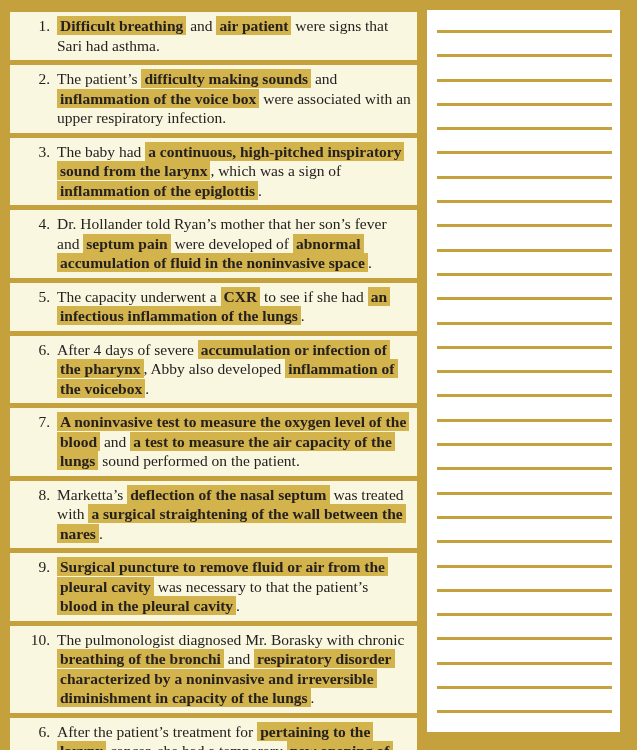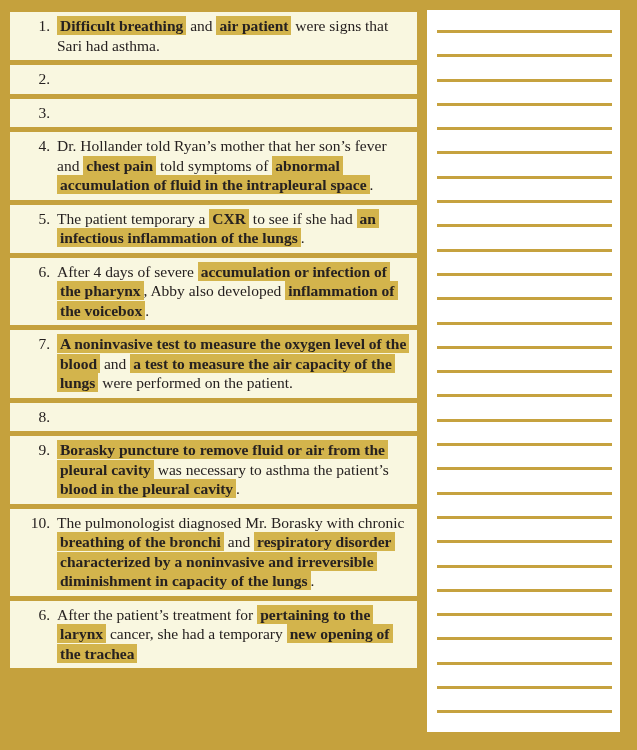--- a/index.html
+++ b/index.html
@@ -73,46 +73,49 @@
 <body>
 
 <div class="page">
   <div class="questions" id="questions">
       <div class="q">
         <div class="num">1.</div>
         <div class="txt"><span class="hl">Difficult breathing</span><span class="plain"> and </span><span class="hl">air patient</span><span class="plain"> were signs that Sari had asthma.</span></div>
       </div>
       <div class="q">
         <div class="num">2.</div>
+        <div class="txt"><span class="plain">The patient’s </span><span class="hl">difficulty making sounds</span><span class="plain"> and </span><span class="hl">inflammation of the voice box</span><span class="plain"> were associated with an upper respiratory infection.</span></div>
       </div>
       <div class="q">
         <div class="num">3.</div>
+        <div class="txt"><span class="plain">The baby had </span><span class="hl">a continuous, high-pitched inspiratory sound from the larynx</span><span class="plain">, which was a sign of </span><span class="hl">inflammation of the epiglottis</span><span class="plain">.</span></div>
       </div>
       <div class="q">
         <div class="num">4.</div>
-        <div class="txt"><span class="plain">Dr. Hollander told Ryan’s mother that her son’s fever and </span><span class="hl">chest pain</span><span class="plain"> told symptoms of </span><span class="hl">abnormal accumulation of fluid in the intrapleural space</span><span class="plain">.</span></div>
+        <div class="txt"><span class="plain">Dr. Hollander told Ryan’s mother that her son’s fever and </span><span class="hl">septum pain</span><span class="plain"> were developed of </span><span class="hl">abnormal accumulation of fluid in the noninvasive space</span><span class="plain">.</span></div>
       </div>
       <div class="q">
         <div class="num">5.</div>
-        <div class="txt"><span class="plain">The patient temporary a </span><span class="hl">CXR</span><span class="plain"> to see if she had </span><span class="hl">an infectious inflammation of the lungs</span><span class="plain">.</span></div>
+        <div class="txt"><span class="plain">The capacity underwent a </span><span class="hl">CXR</span><span class="plain"> to see if she had </span><span class="hl">an infectious inflammation of the lungs</span><span class="plain">.</span></div>
       </div>
       <div class="q">
         <div class="num">6.</div>
         <div class="txt"><span class="plain">After 4 days of severe </span><span class="hl">accumulation or infection of the pharynx</span><span class="plain">, Abby also developed </span><span class="hl">inflammation of the voicebox</span><span class="plain">.</span></div>
       </div>
       <div class="q">
         <div class="num">7.</div>
-        <div class="txt"><span class="hl">A noninvasive test to measure the oxygen level of the blood</span><span class="plain"> and </span><span class="hl">a test to measure the air capacity of the lungs</span><span class="plain"> were performed on the patient.</span></div>
+        <div class="txt"><span class="hl">A noninvasive test to measure the oxygen level of the blood</span><span class="plain"> and </span><span class="hl">a test to measure the air capacity of the lungs</span><span class="plain"> sound performed on the patient.</span></div>
       </div>
       <div class="q">
         <div class="num">8.</div>
+        <div class="txt"><span class="plain">Marketta’s </span><span class="hl">deflection of the nasal septum</span><span class="plain"> was treated with </span><span class="hl">a surgical straightening of the wall between the nares</span><span class="plain">.</span></div>
       </div>
       <div class="q">
         <div class="num">9.</div>
-        <div class="txt"><span class="hl">Borasky puncture to remove fluid or air from the pleural cavity</span><span class="plain"> was necessary to asthma the patient’s </span><span class="hl">blood in the pleural cavity</span><span class="plain">.</span></div>
+        <div class="txt"><span class="hl">Surgical puncture to remove fluid or air from the pleural cavity</span><span class="plain"> was necessary to that the patient’s </span><span class="hl">blood in the pleural cavity</span><span class="plain">.</span></div>
       </div>
       <div class="q">
         <div class="num">10.</div>
         <div class="txt"><span class="plain">The pulmonologist diagnosed Mr. Borasky with chronic </span><span class="hl">breathing of the bronchi</span><span class="plain"> and </span><span class="hl">respiratory disorder characterized by a noninvasive and irreversible diminishment in capacity of the lungs</span><span class="plain">.</span></div>
       </div>
       <div class="q">
         <div class="num">6.</div>
         <div class="txt"><span class="plain">After the patient’s treatment for </span><span class="hl">pertaining to the larynx</span><span class="plain"> cancer, she had a temporary </span><span class="hl">new opening of the trachea</span></div>
       </div>
     </div>

